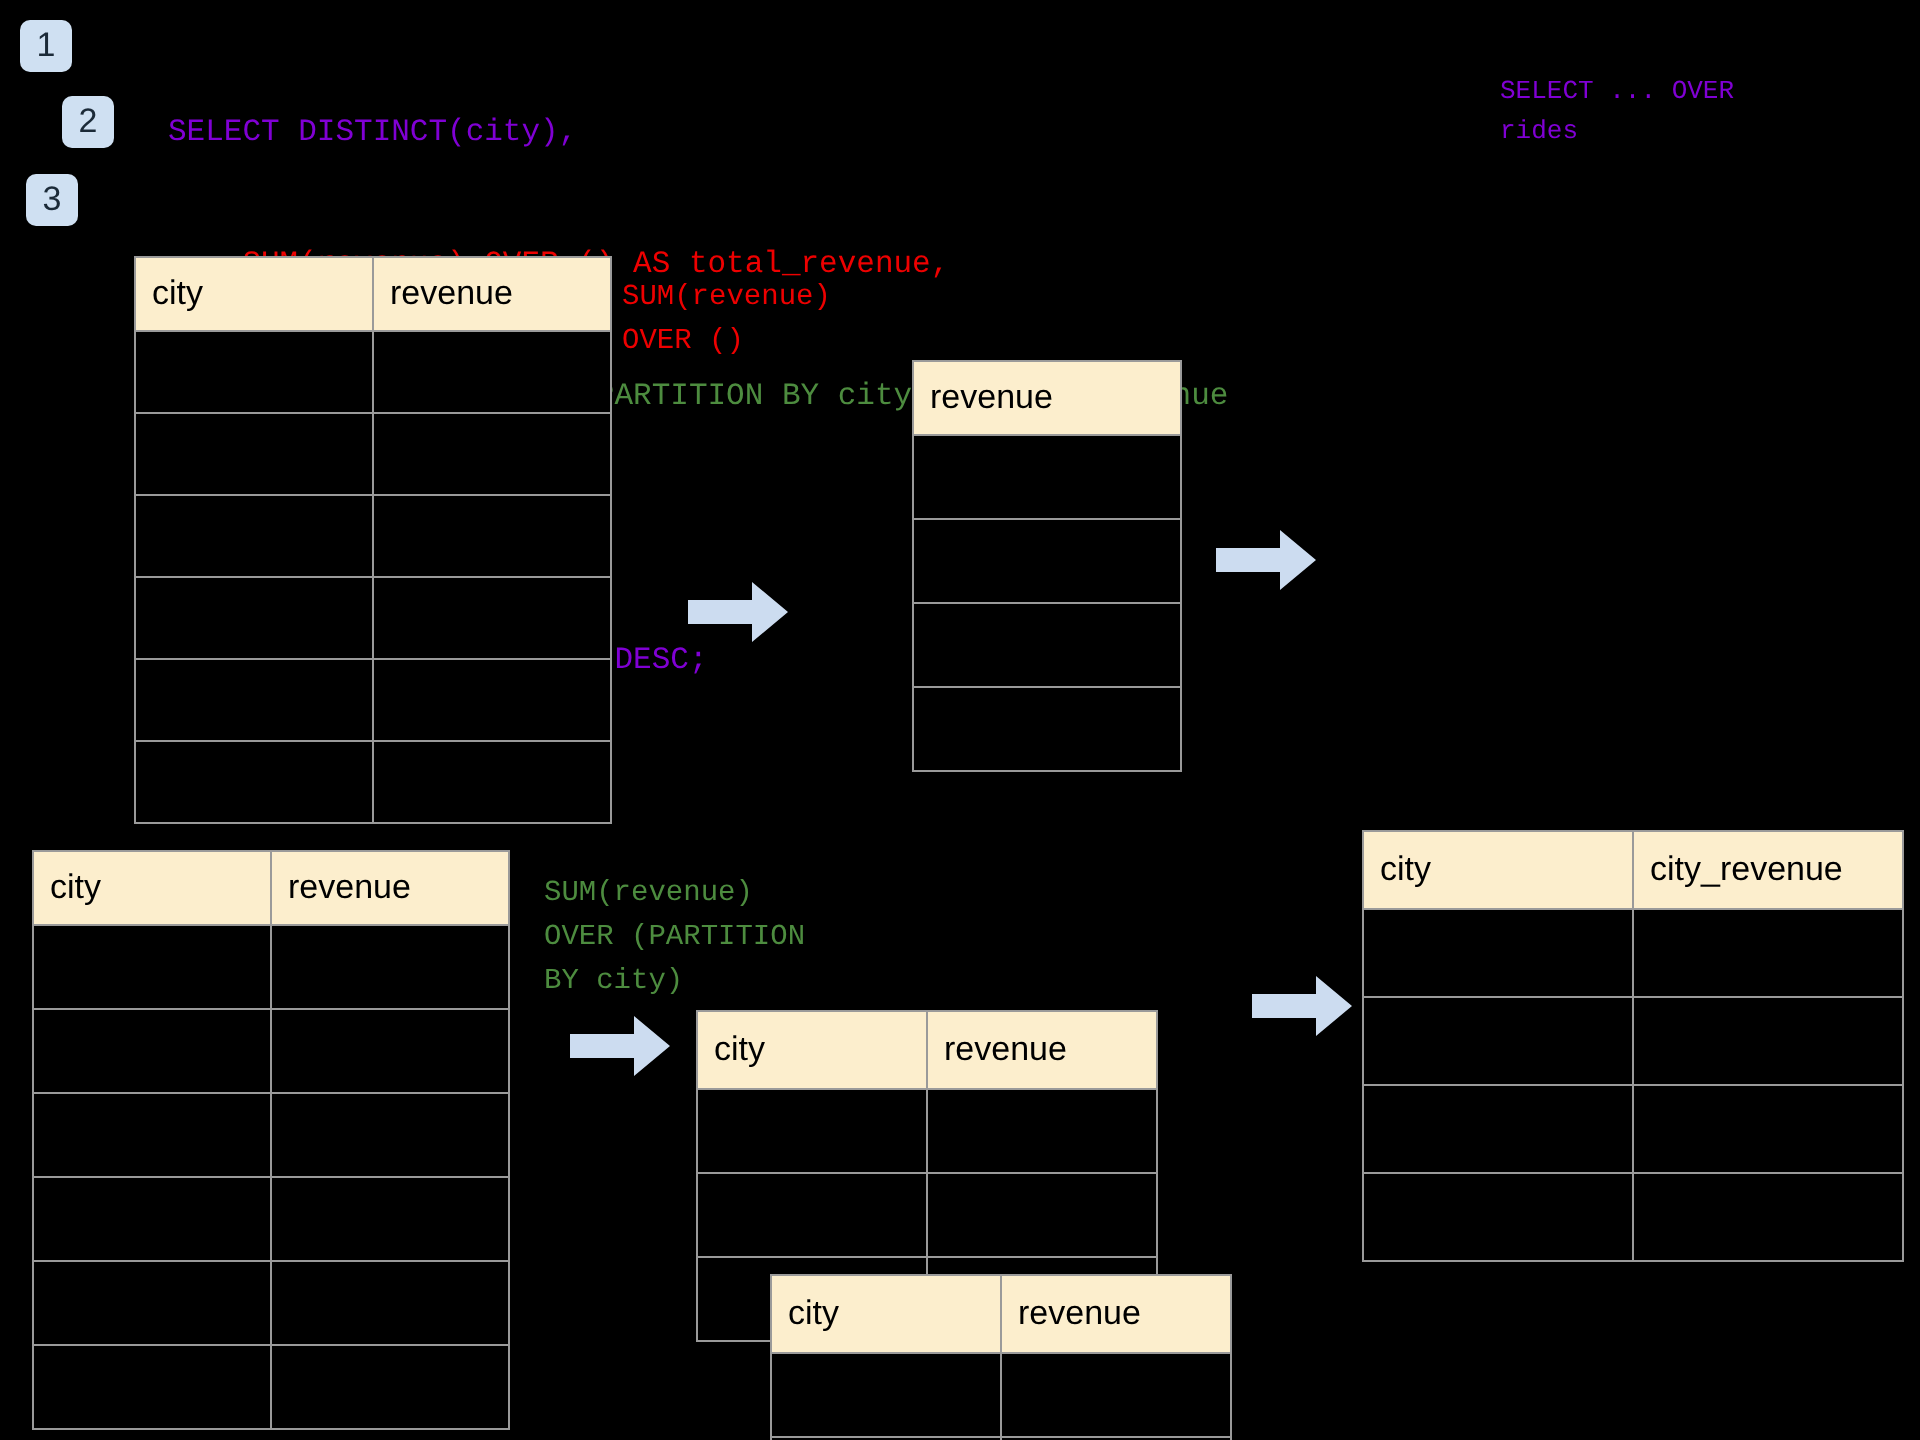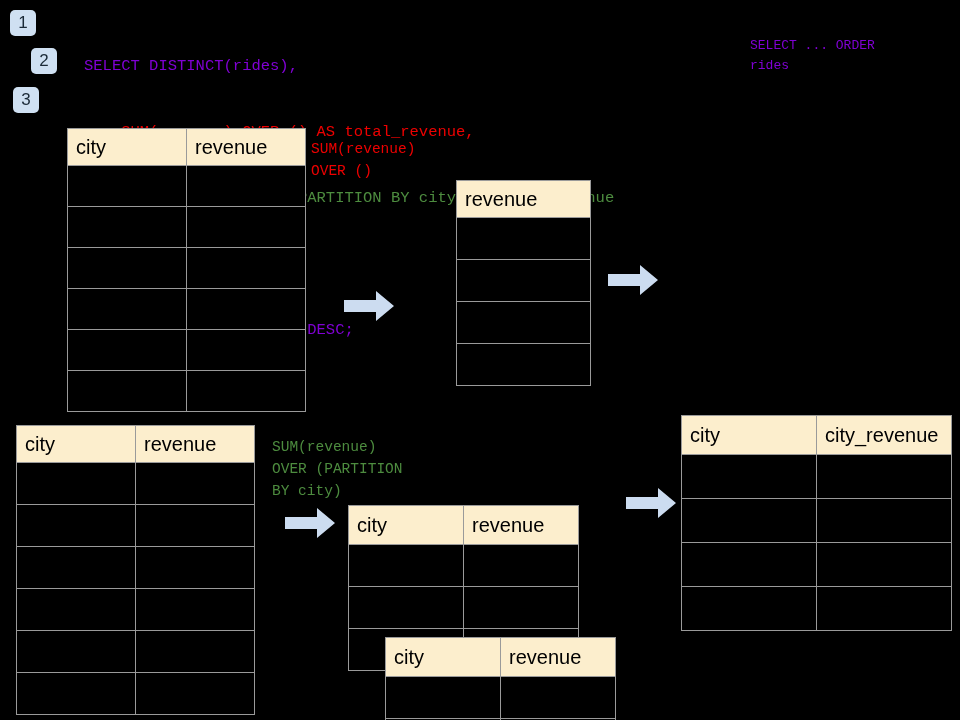--- a/index.html
+++ b/index.html
@@ -68,49 +68,49 @@
   .tbl td {
     border: 1px solid #9a9a9a;
     padding: 0;
     background: #000000;
   }
   .tbl th {
     border: 1px solid #9a9a9a;
     background: #fceecd;
     color: #000000;
     font-family: "Liberation Sans", sans-serif;
-    font-size: 20px;
+    font-size: 17px;
     font-weight: 400;
     text-align: left;
     padding: 0 0 0 8px;
   }
 
   
   .arrow {
     position: absolute;
   }
 </style>
 </head>
 <body>
 
 <div id="canvas">
 
   <div class="badge" style="left:10px; top:10px;">1</div>
   <div class="badge" style="left:31px; top:48px;">2</div>
   <div class="badge" style="left:13px; top:87px;">3</div>
 
   <div class="code" style="left:84px; top:11px;">
-    <div class="code-line c-purple">SELECT DISTINCT(rides),</div>
+    <div class="code-line c-purple">SELECT DISTINCT(city),</div>
     <div class="code-line c-red">    SUM(revenue) OVER () AS total_revenue,</div>
     <div class="code-line c-green">    SUM(revenue) OVER (PARTITION BY city) as city_revenue</div>
     <div class="code-line c-purple">  FROM rides</div>
     <div class="code-line c-purple">  ORDER by city_revenue DESC;</div>
   </div>
 
-  <div class="annot purple" style="left:750px; top:36px;">SELECT ... ORDER
+  <div class="annot purple" style="left:750px; top:36px;">SELECT ... OVER
 rides</div>
 
   <div class="annot red" style="left:311px; top:138px;">SUM(revenue)
 OVER ()</div>
 
   <div class="annot green" style="left:272px; top:436px;">SUM(revenue)
 OVER (PARTITION
 BY city)</div>
 
   <table class="tbl" id="tbl-rides-top" style="left:67px; top:128px; width:238px;">

